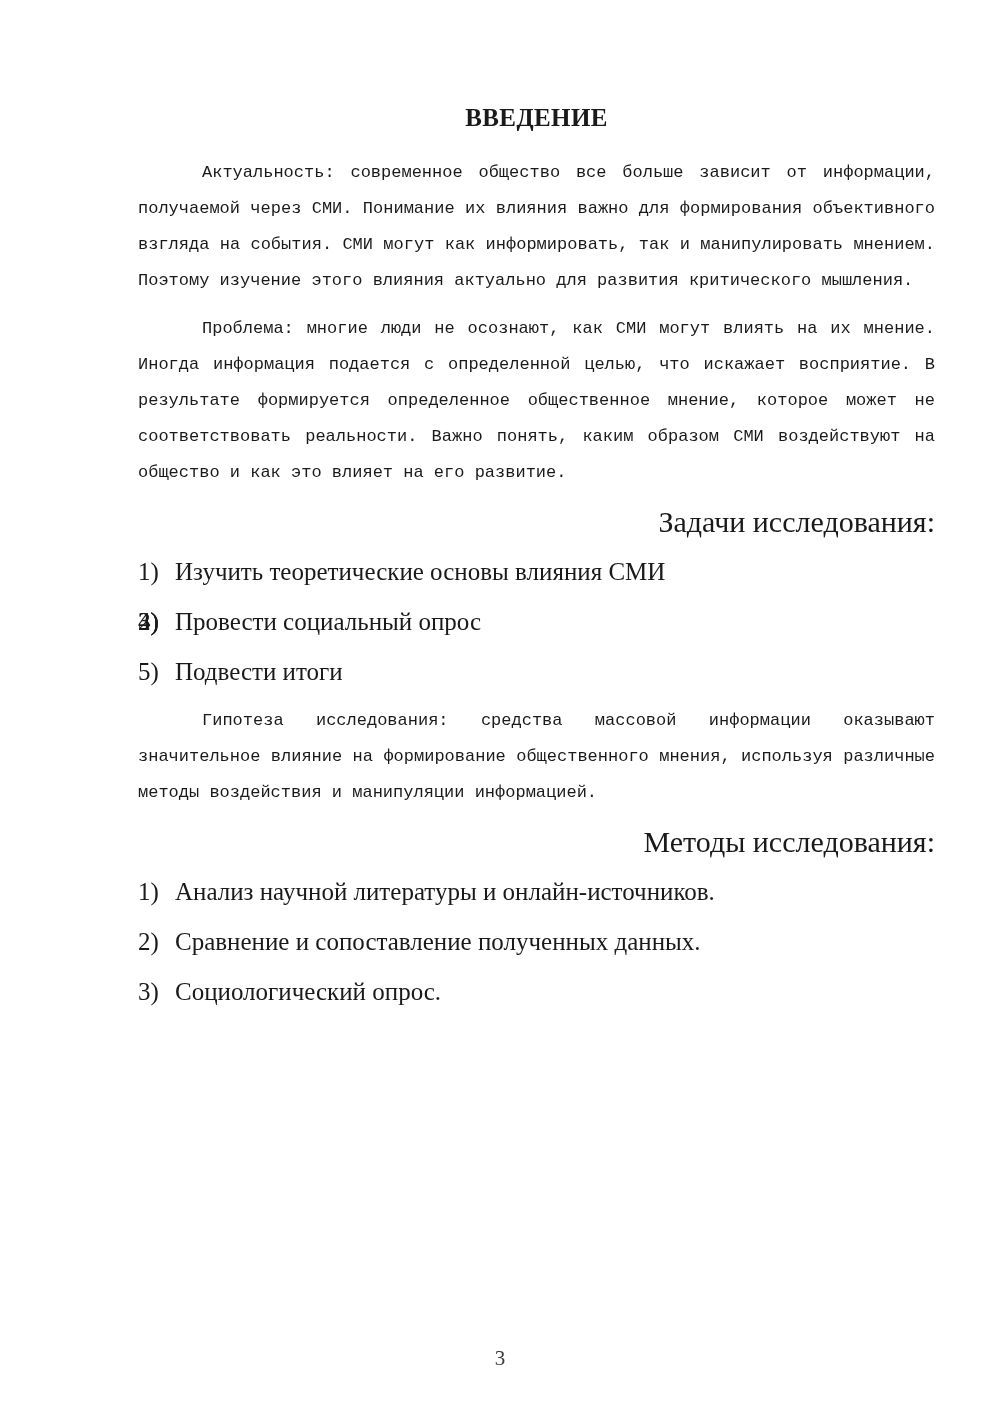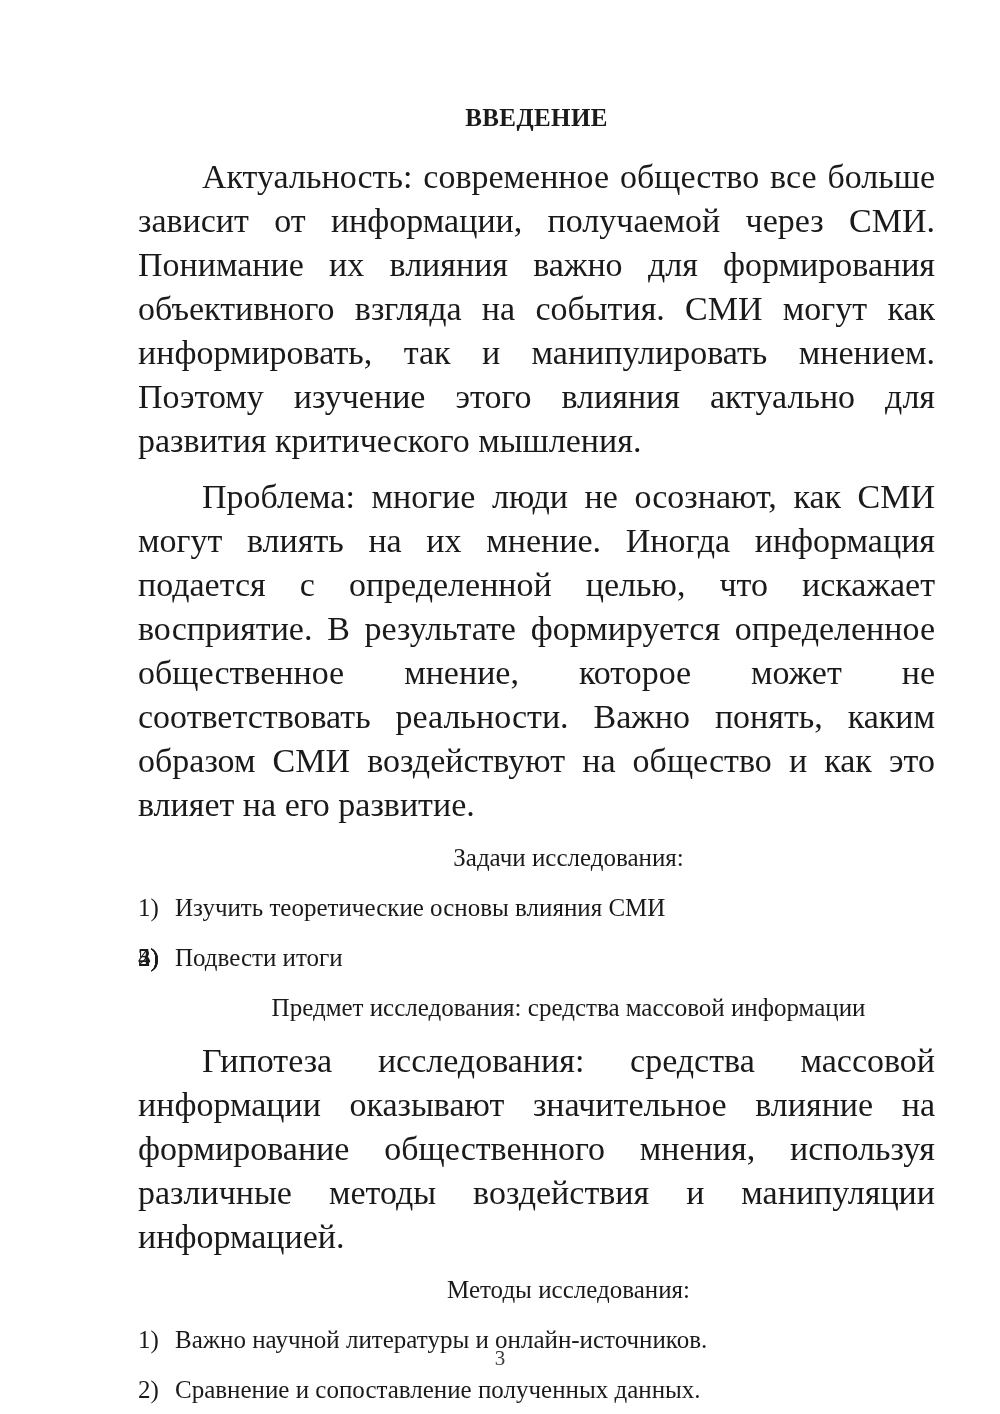--- a/index.html
+++ b/index.html
@@ -29,32 +29,33 @@
   }
   .doc-heading {
     font-size: 25px;
     font-weight: bold;
     text-align: center;
     letter-spacing: 0.4px;
     margin: 0 0 22px 0;
     line-height: 1.25;
   }
   p.para {
-    font-size: 34px;
-    line-height: 44px;
+    font-size: 17px;
+    line-height: 36px;
     text-align: justify;
     text-justify: inter-word;
     text-indent: 64px;
     margin: 0 0 12px 0;
     hyphens: none;
+    font-family: Liberation Mono, monospace;
   }
   p.lead {
-    font-size: 25px;
+    font-size: 30px;
     line-height: 38px;
-    text-align: center;
+    text-align: right;
     text-indent: 64px;
     margin: 0 0 12px 0;
   }
   ol.num-list {
     list-style: none;
     margin: 0 0 12px 0;
     padding: 0;
   }
   ol.num-list li {
     font-size: 25px;
@@ -101,38 +102,38 @@
         <span>Изучить теоретические основы влияния СМИ</span>
       </li>
       <li>
         <span class="marker">2)</span>
       </li>
       <li>
         <span class="marker">3)</span>
       </li>
       <li>
         <span class="marker">4)</span>
+        <span>Провести социальный опрос</span>
       </li>
       <li>
         <span class="marker">5)</span>
         <span>Подвести итоги</span>
       </li>
     </ol>
 
 
-    <p class="lead">Предмет исследования: средства массовой информации</p>
 
     <p class="para">Гипотеза исследования: средства массовой информации оказывают значительное влияние на формирование общественного мнения, используя различные методы воздействия и манипуляции информацией.</p>
 
     <p class="lead">Методы исследования:</p>
 
     <ol class="num-list">
       <li>
         <span class="marker">1)</span>
-        <span>Важно научной литературы и онлайн-источников.</span>
+        <span>Анализ научной литературы и онлайн-источников.</span>
       </li>
       <li>
         <span class="marker">2)</span>
         <span>Сравнение и сопоставление полученных данных.</span>
       </li>
       <li>
         <span class="marker">3)</span>
         <span>Социологический опрос.</span>
       </li>
     </ol>

